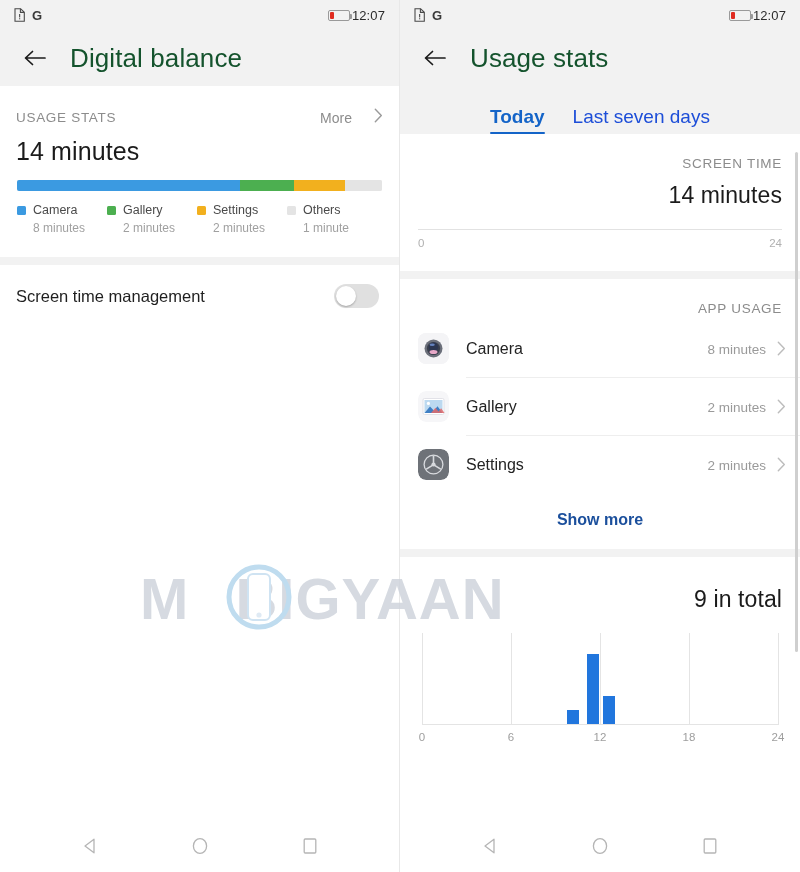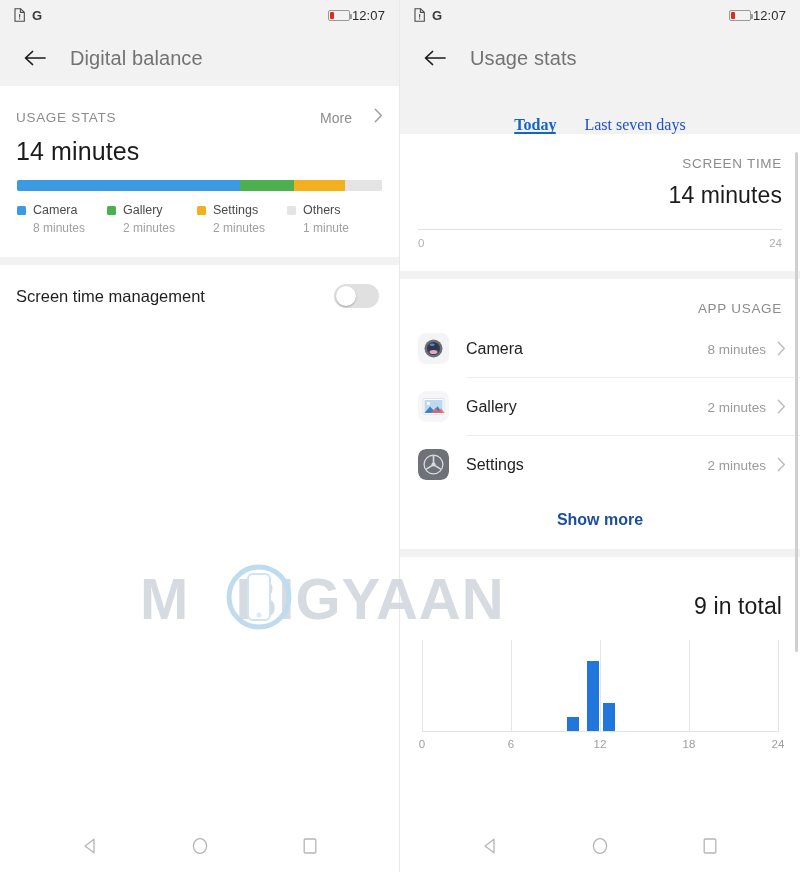--- a/index.html
+++ b/index.html
@@ -25,21 +25,21 @@
   .sb-time { font-size:13px; color:#2b2b2b; letter-spacing:0.1px; }
   .doc-icon { width:11px; height:14px; position:relative; }
   .g-icon { font-size:13px; font-weight:bold; color:#3a3a3a; line-height:1; }
   .batt { width:22px; height:11px; border:1.3px solid #9a9a9a; border-radius:2px; position:relative; }
   .batt::after { content:""; position:absolute; right:-3.5px; top:3px; width:2px; height:5px; background:#9a9a9a; border-radius:0 1px 1px 0; }
   .batt-fill { position:absolute; left:1px; top:1px; bottom:1px; width:4px; background:#e02b20; border-radius:1px; }
 
   
   .appbar { height:56px; background:#f2f2f2; display:flex; align-items:center; padding:0 0 0 18px; }
   .back-arrow { width:34px; height:34px; display:flex; align-items:center; justify-content:center; cursor:pointer; }
-  .appbar-title { font-size:20px; color:#737373; margin-left:18px; letter-spacing:0.1px; }
+  .appbar-title { font-size:26px; color:#14532d; margin-left:18px; letter-spacing:0.1px; }
 
   
   .card { background:#ffffff; }
   .usage-head { display:flex; align-items:center; justify-content:space-between; padding:22px 16px 0 16px; }
   .section-label { font-size:13.5px; color:#8c8c8c; letter-spacing:0.7px; }
   .more-wrap { display:flex; align-items:center; gap:22px; cursor:pointer; }
   .more-text { font-size:14px; color:#8c8c8c; }
   .big-value { font-size:25px; color:#1b1b1b; padding:10px 16px 0 16px; letter-spacing:0.1px; }
 
   .stacked-bar { display:flex; height:11px; margin:14px 17px 0 17px; border-radius:2px; overflow:hidden; background:#e4e4e4; }
@@ -53,21 +53,21 @@
   .legend-sub { font-size:12px; color:#a0a0a0; margin-top:4px; margin-left:16px; }
 
   .band { height:8px; background:#f2f2f2; }
   .row-toggle { display:flex; align-items:center; justify-content:space-between; padding:0 20px 0 16px; height:62px; }
   .row-toggle-label { font-size:16.5px; color:#1f1f1f; }
   .switch { width:45px; height:24px; border-radius:12px; background:#e0e0e0; position:relative; cursor:pointer; }
   .switch-knob { position:absolute; left:2px; top:2px; width:20px; height:20px; border-radius:50%; background:#fff; box-shadow:0 1px 2px rgba(0,0,0,.28); }
 
   
   .tabs { height:48px; background:#f2f2f2; display:flex; align-items:flex-end; justify-content:center; gap:28px; padding-bottom:0; }
-  .tab { font-size:16px; padding-bottom:0; cursor:pointer; position:relative;font-family:Liberation Serif, serif; }
+  .tab { font-size:19px; padding-bottom:6px; cursor:pointer; position:relative; }
   .tab-active { color:#1464c8; font-weight:bold; }
   .tab-active::after { content:""; position:absolute; left:0; right:0; bottom:0; height:2.5px; background:#1464c8; border-radius:2px; }
   .tab-inactive { color:#1d4ed8;margin-top:38px; }
 
   .sect { padding:22px 18px 0 18px;text-align:right; }
   .sect .section-label { display:block; }
   .screen-big { font-size:23px; color:#1b1b1b; margin-top:11px; letter-spacing:0.1px; }
   .axis-line { height:1px; background:#e2e2e2; margin-top:20px; }
   .axis-ticks { display:flex; justify-content:space-between; margin-top:7px; }
   .axis-tick { font-size:11.5px; color:#b0b0b0; }
@@ -354,21 +354,21 @@
             <path d="M1.3 1.2L7.3 7.5l-6 6.3" fill="none" stroke="#bcbcbc" stroke-width="1.4" stroke-linecap="round" stroke-linejoin="round"></path>
           </svg>
       </span>
     </div>
 
     <div class="show-more">Show more</div>
 
     <div class="band"></div>
 
     <div class="sect" style="padding-top:20px;">
-      <div class="screen-big" style="margin-top:16px;">9 in total</div>
+      <div class="screen-big" style="margin-top:9px;">9 in total</div>
     </div>
 
     <div class="unlocks-chart">
       <div class="baseline"></div>
     <div class="grid-v" style="left: 0%;"></div>
         <div class="grid-v" style="left: 25%;"></div>
         <div class="grid-v" style="left: 50%;"></div>
         <div class="grid-v" style="left: 75%;"></div>
         <div class="grid-v" style="left: 100%;"></div>
         <div class="ubar" style="left: calc(42.5% - 6px); width: 12px; height: 14px; background: rgb(33, 118, 221);"></div>

